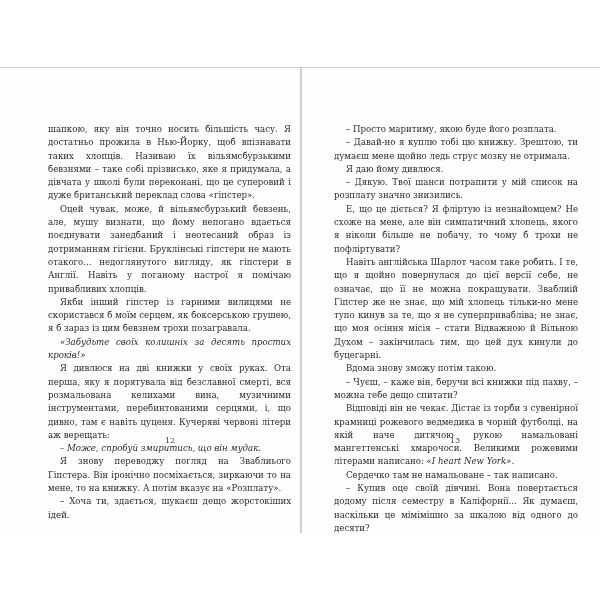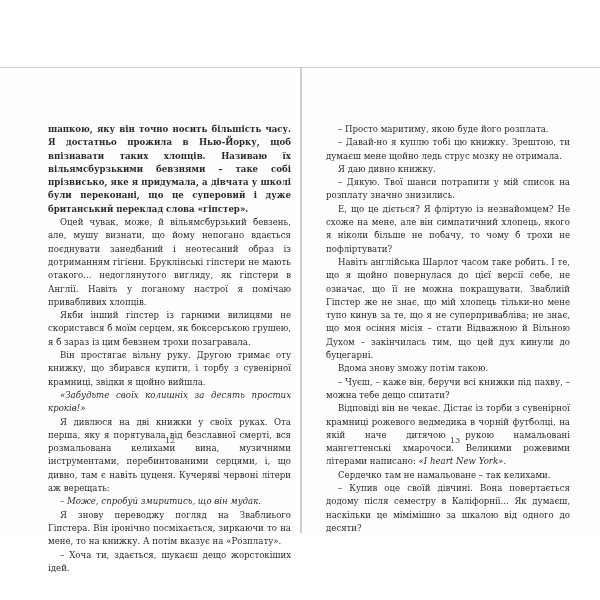--- a/index.html
+++ b/index.html
@@ -18,59 +18,58 @@
   }
   .page { position:absolute; top:0; }
   .page.left { left:0; width:300px; }
   .page.right { left:302px; width:298px; }
   .text {
     position:absolute; top:55px;
     font-size:8.6px; line-height:13.3px; color:#2a2a2a;
     text-align:justify;
   }
   .page.left .text { left:48px; width:243px; }
-  .page.right .text { left:24px; width:244px; }
+  .page.right .text { left:32px; width:244px; }
   .text p { margin:0; text-indent:12px; }
-  .text p.noindent { text-indent:0;font-weight:bold; }
+  .text p.noindent { text-indent:0; }
   .text em { font-style:italic; }
   .folio {
     position:absolute; top:368px; font-size:8px; color:#444; width:30px; text-align:center;
   }
   .page.left .folio { left:155px; }
   .page.right .folio { left:138px; }
 </style>
 </head>
 <body>
 
 <div class="spread">
   <div class="page left">
     <div class="text">
       <p class="noindent">шапкою, яку він точно носить більшість часу. Я достатньо прожила в Нью-Йорку, щоб впізнавати таких хлопців. Називаю їх вільямсбурзькими бевзнями – таке собі прізвисько, яке я придумала, а дівчата у школі були переконані, що це суперовий і дуже британський переклад слова «гіпстер».</p>
       <p>Оцей чувак, може, й вільямсбурзький бевзень, але, мушу визнати, що йому непогано вдається поєднувати занедбаний і неотесаний образ із дотриманням гігієни. Бруклінські гіпстери не мають отакого... недоглянутого вигляду, як гіпстери в Англії. Навіть у поганому настрої я помічаю привабливих хлопців.</p>
       <p>Якби інший гіпстер із гарними вилицями не скористався б моїм серцем, як боксерською грушею, я б зараз із цим бевзнем трохи позагравала.</p>
-      <p>Він простягає вільну руку. Другою тримає оту книжку, що збирався купити, і торбу з сувенірної крамниці, звідки я щойно вийшла.</p>
       <p><em>«Забудьте своїх колишніх за десять простих кроків!»</em></p>
       <p>Я дивлюся на дві книжки у своїх руках. Ота перша, яку я порятувала від безславної смерті, вся розмальована келихами вина, музичними інструментами, перебинтованими серцями, і, що дивно, там є навіть цуценя. Кучеряві червоні літери аж верещать:</p>
       <p><em>– Може, спробуй змиритись, що він мудак.</em></p>
       <p>Я знову переводжу погляд на Зваблиього Гіпстера. Він іронічно посміхається, зиркаючи то на мене, то на книжку. А потім вказує на «Розплату».</p>
       <p>– Хоча ти, здається, шукаєш дещо жорстокіших ідей.</p>
     </div>
     <div class="folio">12</div>
   </div>
 
   <div class="page right">
     <div class="text">
       <p>– Просто маритиму, якою буде його розплата.</p>
       <p>– Давай-но я куплю тобі цю книжку. Зрештою, ти думаєш мене щойно ледь струс мозку не отримала.</p>
-      <p>Я даю дивно книжку.</p>
+      <p>Я даю йому дивлюся.</p>
       <p>– Дякую. Твої шанси потрапити у мій список на розплату значно знизились.</p>
       <p>Е, що це діється? Я фліртую із незнайомцем? Не схоже на мене, але він симпатичний хлопець, якого я ніколи більше не побачу, то чому б трохи не пофліртувати?</p>
       <p>Навіть англійська Шарлот часом таке робить. І те, що я щойно повернулася до цієї версії себе, не означає, що її не можна покращувати. Зваблиій Гіпстер же не знає, що мій хлопець тільки-но мене тупо кинув за те, що я не суперпривабліва; не знає, що моя осіння місія – стати Відважною й Вільною Духом – закінчилась тим, що цей дух кинули до буцегарні.</p>
       <p>Вдома знову зможу потім такою.</p>
       <p>– Чуєш, – каже він, беручи всі книжки під пахву, – можна тебе дещо спитати?</p>
       <p><span>Відповіді він не чекає. Дістає із торби з сувенірної крамниці рожевого ведмедика в чорній футболці, на якій наче дитячою рукою намальовані мангеттенські хмарочоси. Великими рожевими літерами написано: </span><em>«I heart New York»</em><span>.</span></p>
-      <p>Сердечко там не намальоване – так келихами.</p>
+      <p>Сердечко там не намальоване – так написано.</p>
       <p>– Купив оце своїй дівчині. Вона повертається додому після семестру в Каліфорнії... Як думаєш, наскільки це мімімішно за шкалою від одного до десяти?</p>
     </div>
     <div class="folio">13</div>
   </div>
 </div>
 <div class="spine"></div>
 
 </body></html>

